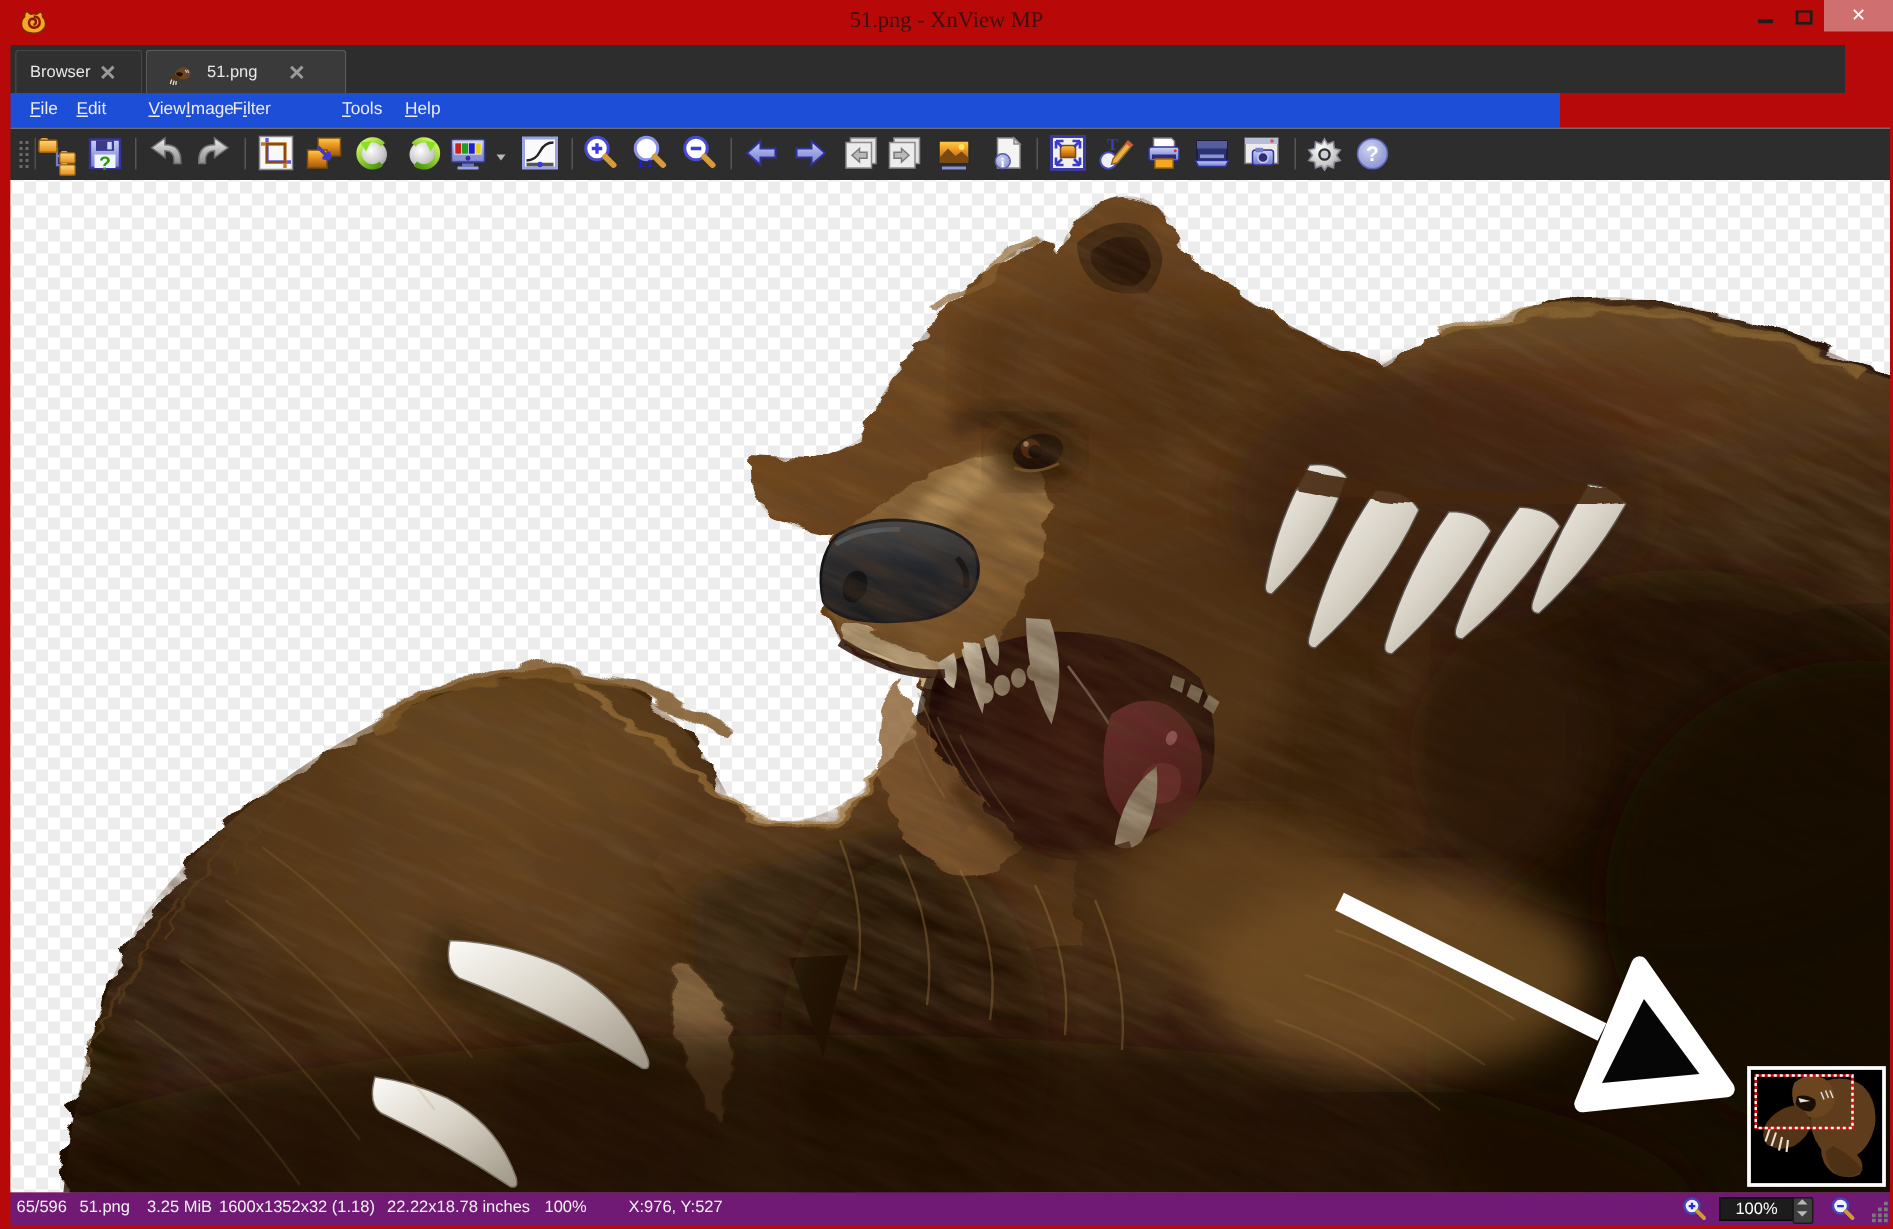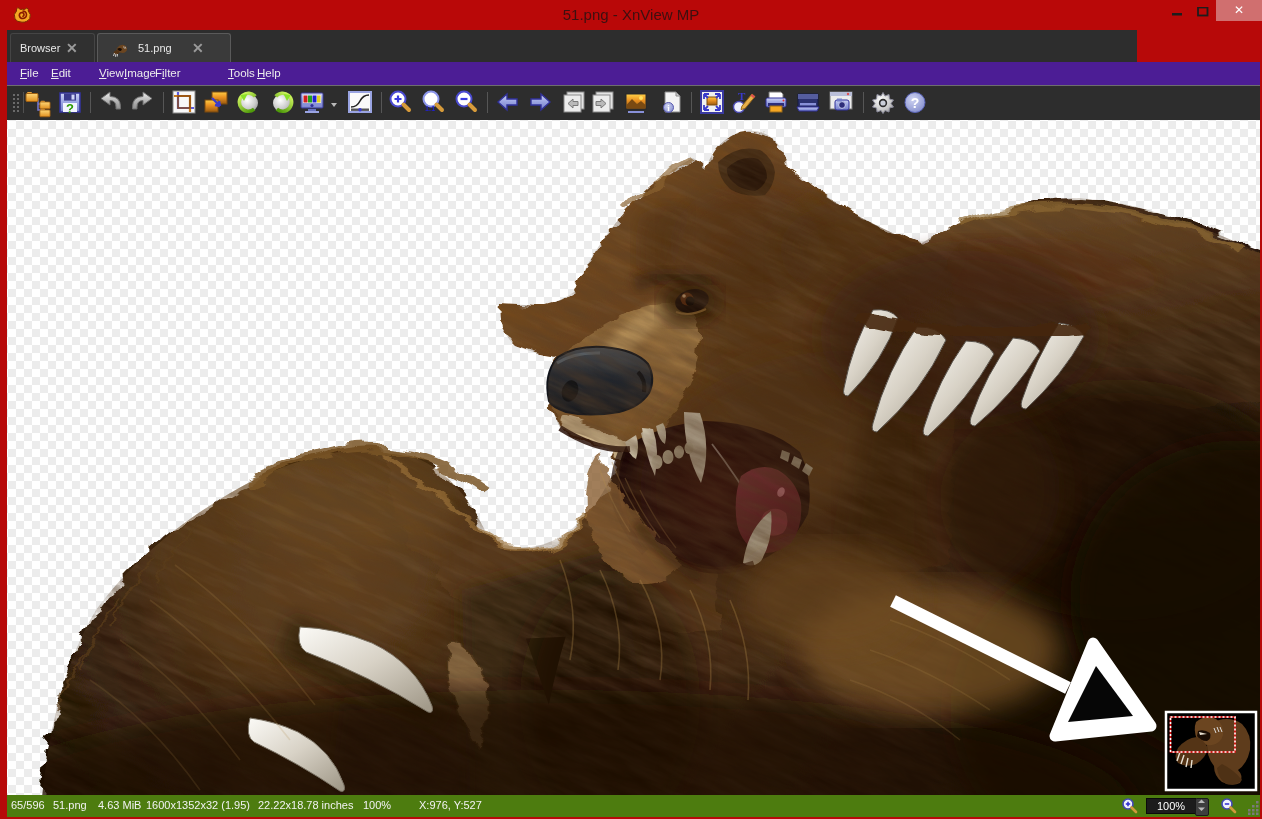--- a/index.html
+++ b/index.html
@@ -1,36 +1,36 @@
 <!DOCTYPE html>
 <html><head>
 <meta charset="utf-8">
 <style>
   html,body{margin:0;padding:0;}
   body{width:1262px;height:819px;position:relative;overflow:hidden;
        font-family:"Liberation Sans", sans-serif;background:#b70909;}
   .abs{position:absolute;}
   #titlebar{left:0;top:0;width:1262px;height:30px;background:#b90808;}
-  #title-text{left:0;top:6px;width:1262px;text-align:center;font-size:15px;color:#3d1010;}
+  #title-text{left:0;top:6px;width:1262px;text-align:center;font-size:15px;color:#3d1010;font-family:Liberation Serif, serif;}
   #btn-close{left:1216px;top:0;width:46px;height:21px;background:#d06f6f;}
   #btn-close .x{position:absolute;left:0;top:0;width:46px;height:21px;text-align:center;
       font-size:12px;line-height:20px;color:#fff;}
-  #tabbar{left:7px;top:30px;width:1130px;height:32px;background:#2d2d2d;}
+  #tabbar{left:7px;top:30px;width:1223px;height:32px;background:#2d2d2d;}
   .tab{position:absolute;top:3px;height:29px;box-sizing:border-box;}
   #tab1{left:3px;width:85px;background:#303030;border:1px solid #454545;border-bottom:none;border-radius:3px 3px 0 0;}
   #tab2{left:90px;width:134px;background:#3a3a3a;border:1px solid #5a5a5a;border-bottom:none;border-radius:3px 3px 0 0;}
   .tab .lbl{position:absolute;top:8px;font-size:11px;color:#e8e8e8;}
   .tab .cls{position:absolute;top:6px;font-size:14px;color:#9a9a9a;font-weight:bold;}
-  #menubar{left:7px;top:62px;width:1253px;height:23px;background:#4c1d95;font-size:11.5px;color:#ececec;}
+  #menubar{left:7px;top:62px;width:1033px;height:23px;background:#1d4ed8;font-size:11.5px;color:#ececec;}
   #menubar span{position:absolute;top:5px;}
   #menubar u{text-decoration:underline;}
   #menusep{left:7px;top:85px;width:1253px;height:1px;background:#6e6e6e;}
   #toolbar{left:7px;top:86px;width:1253px;height:34px;background:#2d2d2d;}
   #canvas{left:7px;top:120px;width:1253px;height:675px;background:#fff;}
-  #statusbar{left:7px;top:795px;width:1253px;height:22px;background:#4d7c0f;color:#f2f2f2;font-size:11px;}
+  #statusbar{left:7px;top:795px;width:1253px;height:22px;background:#701a75;color:#f2f2f2;font-size:11px;}
   #statusbar .st{position:absolute;top:4px;}
   #zoombox{position:absolute;left:1139px;top:3px;width:48px;height:14px;background:#1c1c1c;
      border:1px solid #0a0a0a;color:#fff;font-size:11px;text-align:center;line-height:14px;}
   #spinner{position:absolute;left:1188px;top:3px;width:12px;height:16px;background:#3e3e3e;border:1px solid #1a1a1a;border-radius:2px;}
 </style>
 </head>
 <body>
   <div class="abs" id="titlebar"></div>
   <div class="abs" id="title-text">51.png - XnView MP</div>
   <svg class="abs" style="left:13px;top:6px" width="19" height="17" viewBox="0 0 19 17">
@@ -63,21 +63,21 @@
     </div>
   </div>
 
   <div class="abs" id="menubar">
     <span style="left:13px"><u>F</u>ile</span>
     <span style="left:44px"><u>E</u>dit</span>
     <span style="left:92px"><u>V</u>iew</span>
     <span style="left:117px"><u>I</u>mage</span>
     <span style="left:148px">F<u>i</u>lter</span>
     <span style="left:221px"><u>T</u>ools</span>
-    <span style="left:250px"><u>H</u>elp</span>
+    <span style="left:263px"><u>H</u>elp</span>
   </div>
   <div class="abs" id="menusep"></div>
 
   <div class="abs" id="toolbar">
     <svg width="1253" height="34" viewBox="0 0 1253 34" id="tbicons">
       <defs>
         <linearGradient id="gfold" x1="0" y1="0" x2="0" y2="1">
           <stop offset="0" stop-color="#ffd777"></stop>
           <stop offset="1" stop-color="#e08f1f"></stop>
         </linearGradient>
@@ -615,22 +615,22 @@
         </g>
         <rect x="1170.5" y="717" width="64.5" height="35" fill="none" stroke="#e01010" stroke-width="1.6"></rect>
         <rect x="1170.5" y="717" width="64.5" height="35" fill="none" stroke="#ffffff" stroke-width="1.6" stroke-dasharray="2 2"></rect>
       </g>
     </svg>
   </div>
 
   <div class="abs" id="statusbar">
     <span class="st" style="left:4px">65/596</span>
     <span class="st" style="left:46px">51.png</span>
-    <span class="st" style="left:91px">4.63 MiB</span>
-    <span class="st" style="left:139px">1600x1352x32 (1.95)</span>
+    <span class="st" style="left:91px">3.25 MiB</span>
+    <span class="st" style="left:139px">1600x1352x32 (1.18)</span>
     <span class="st" style="left:251px">22.22x18.78 inches</span>
     <span class="st" style="left:356px">100%</span>
     <span class="st" style="left:412px">X:976, Y:527</span>
     <div id="zoombox">100%</div>
     <div id="spinner"></div>
     <svg style="position:absolute;left:1113px;top:2px" width="140" height="18" viewBox="0 0 140 18">
       <g>
         <circle cx="8" cy="7" r="5" fill="#eef0fc" stroke="#4348b4" stroke-width="1.6"></circle>
         <path d="M11.5 10.5 L16 15" stroke="#cf9a3a" stroke-width="2.6" stroke-linecap="round"></path>
         <path d="M5.8 7 h4.4 M8 4.8 v4.4" stroke="#2a2ad0" stroke-width="1.5"></path>

